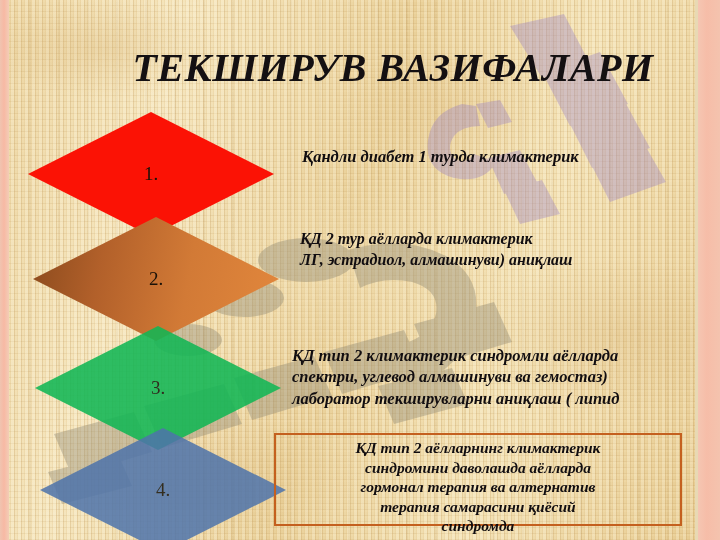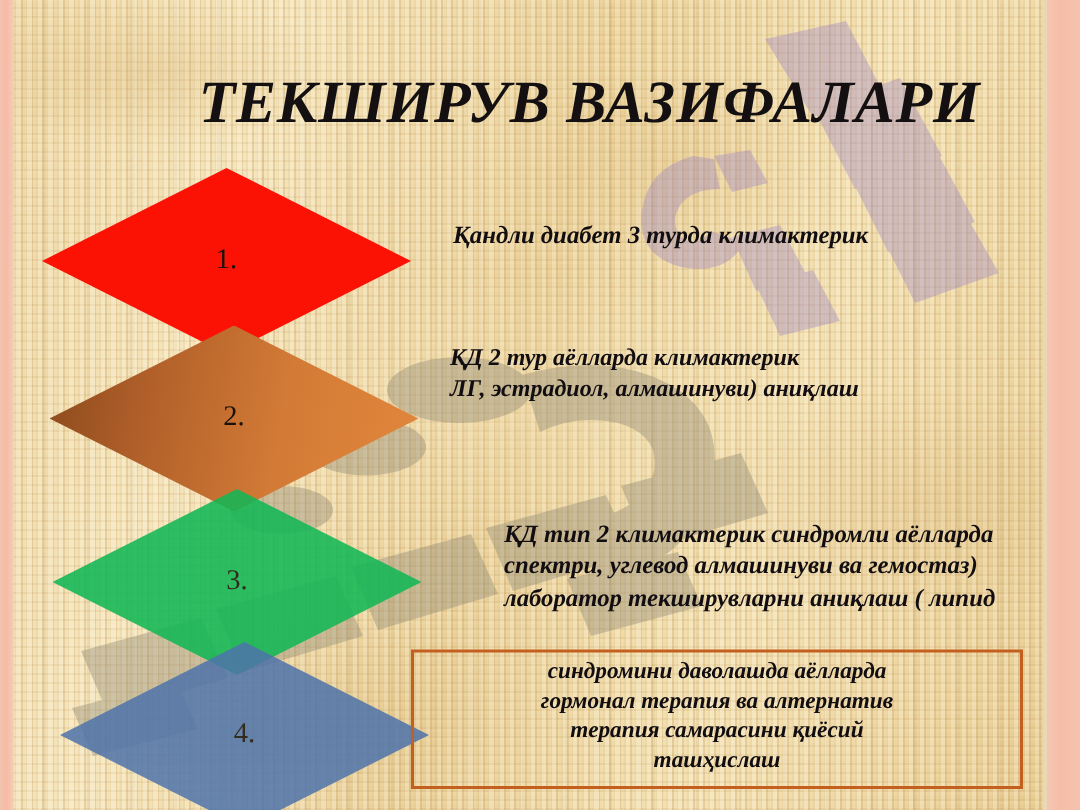--- a/index.html
+++ b/index.html
@@ -122,21 +122,21 @@
   
   .body-text {
     position: absolute;
     font-style: italic;
     font-weight: bold;
     color: #110d10;
     line-height: 1.30;
   }
   #text-1 { left: 302px; top: 146px; width: 382px; font-size: 16.5px; }
   #text-2 { left: 300px; top: 229px; width: 392px; font-size: 16px; }
-  #text-3 { left: 292px; top: 345px; width: 354px; font-size: 16.5px; padding-left: 44px; }
+  #text-3 { left: 292px; top: 345px; width: 354px; font-size: 16.5px; }
 
   
   #text-box-4 {
     position: absolute;
     left: 274px;
     top: 433px;
     width: 408px;
     height: 93px;
     border: 2px solid #c4601f;
     box-sizing: border-box;
@@ -202,36 +202,37 @@
     <span class="diamond-label">2.</span>
   </div>
   <div class="diamond" id="diamond-3">
     <span class="diamond-label">3.</span>
   </div>
   <div class="diamond" id="diamond-4">
     <span class="diamond-label">4.</span>
   </div>
 
   <div class="body-text" id="text-1">
-    <span class="ln">Қандли диабет 3 турда климактерик</span>
+    <span class="ln">Қандли диабет 1 турда климактерик</span>
   </div>
 
   <div class="body-text" id="text-2">
     <span class="ln">ҚД 2 тур аёлларда климактерик</span>
     <span class="ln">ЛГ,  эстрадиол, алмашинуви) аниқлаш</span>
   </div>
 
   <div class="body-text" id="text-3">
     <span class="ln"> ҚД тип 2 климактерик синдромли аёлларда</span>
     <span class="ln">спектри, углевод алмашинуви ва гемостаз)</span>
     <span class="ln">лаборатор текширувларни аниқлаш ( липид</span>
   </div>
 
   <div id="text-box-4">
     <div id="text-4">
+      <span class="ln">ҚД тип 2 аёлларнинг климактерик</span>
       <span class="ln">синдромини даволашда аёлларда</span>
       <span class="ln">гормонал терапия ва алтернатив</span>
       <span class="ln">терапия самарасини қиёсий</span>
-      <span class="ln">ташҳислаш</span>
+      <span class="ln">синдромда</span>
     </div>
   </div>
 
 </div>
 
 </body></html>

